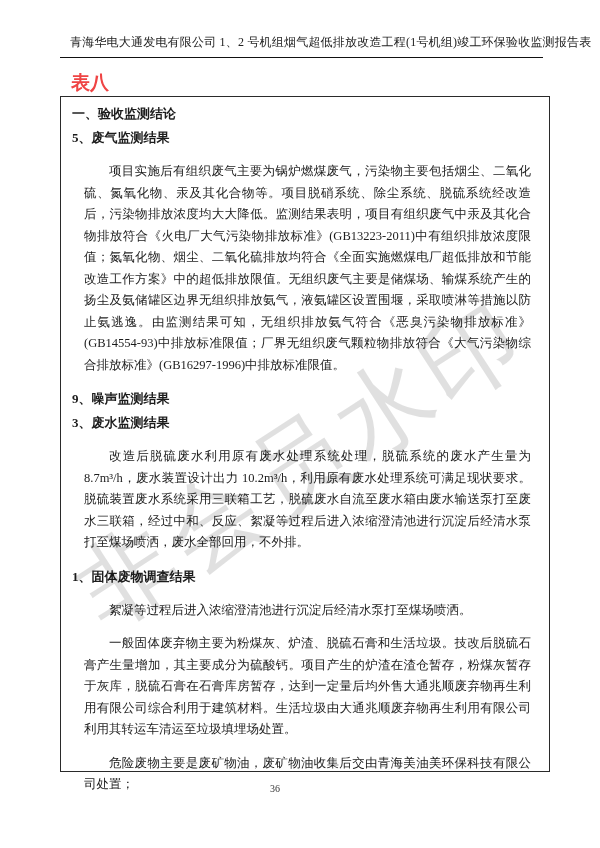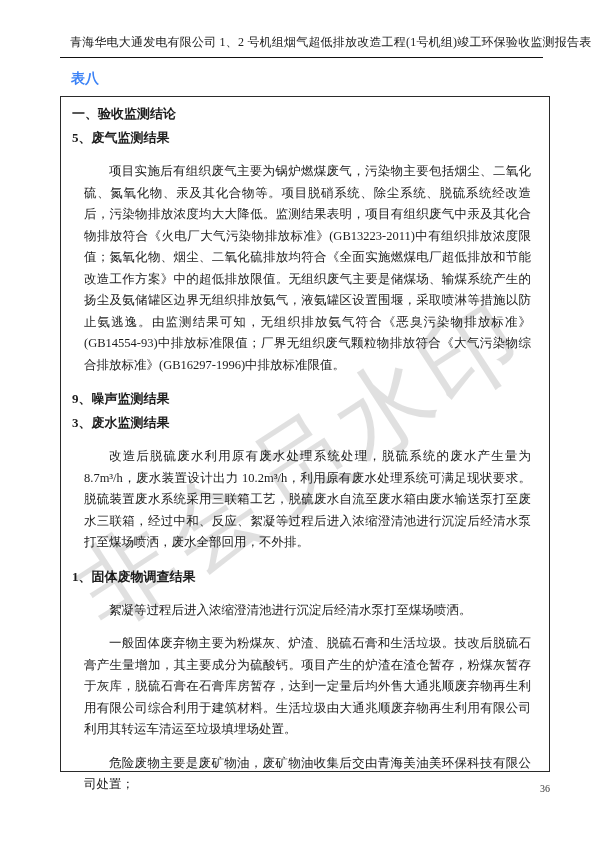--- a/index.html
+++ b/index.html
@@ -21,23 +21,23 @@
   }
   .header-rule {
     position: absolute;
     top: 57px; left: 60px;
     width: 483px;
     border-top: 1.3px solid #111;
   }
   .table-label {
     position: absolute;
     top: 70px; left: 71px;
-    font-size: 14px;
+    font-size: 19px;
     font-weight: 600;
-    color: #3b82f6;
+    color: #ef4444;
   }
   .doc-table {
     position: absolute;
     top: 96px; left: 60px;
     width: 490px; height: 676px;
     box-sizing: border-box;
     border: 1.6px solid #2a2a2a;
     padding: 5px 6px 0 11px;
     background: transparent;
   }
@@ -72,21 +72,21 @@
     white-space: nowrap;
     color: rgba(0, 0, 0, 0.12);
     transform: rotate(-33deg);
     pointer-events: none;
     font-family: "Liberation Serif", "DejaVu Serif", serif;
     z-index: 5;
   }
   .page-number {
     position: absolute;
     top: 783px; left: 0; right: 50px;
-    text-align: right;
+    text-align: center;
     font-size: 10px;
     color: #333;
   }
 </style>
 </head>
 <body>
 
 <div class="page">
 
   <div class="running-header">青海华电大通发电有限公司 1、2 号机组烟气超低排放改造工程(1号机组)竣工环保验收监测报告表</div>

